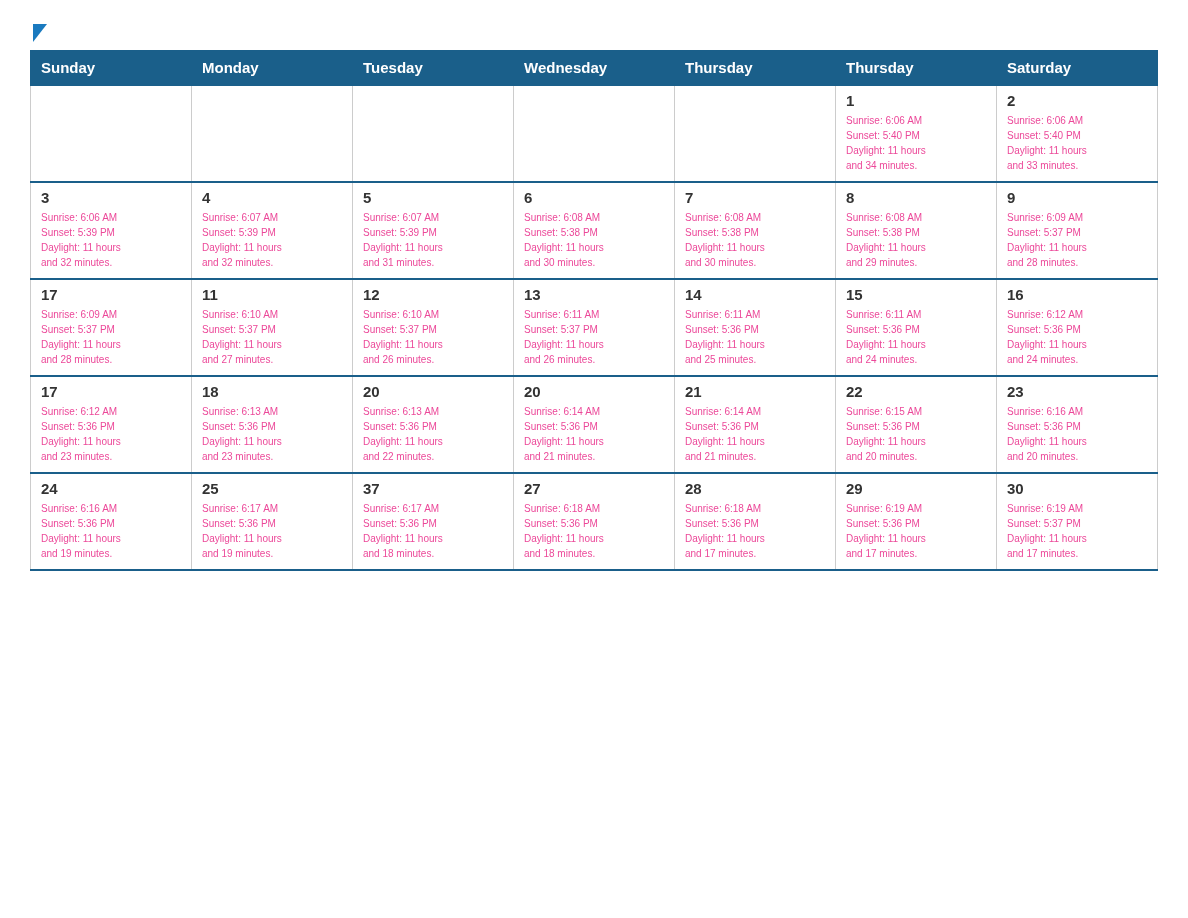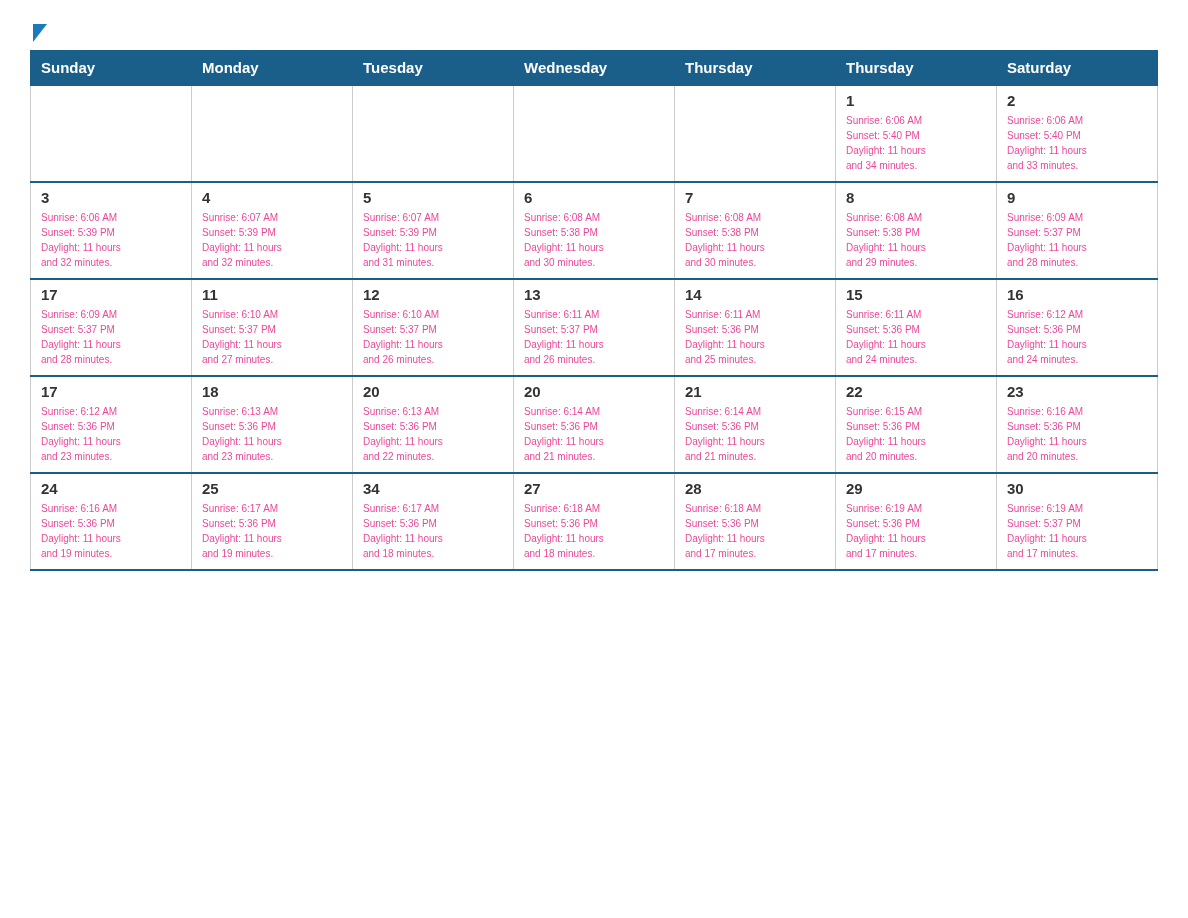--- a/index.html
+++ b/index.html
@@ -224,21 +224,21 @@
       <tr>
         <td>
           <span class="day-number">24</span>
           <div class="day-info">Sunrise: 6:16 AM<br>Sunset: 5:36 PM<br>Daylight: 11 hours<br>and 19 minutes.</div>
         </td>
         <td>
           <span class="day-number">25</span>
           <div class="day-info">Sunrise: 6:17 AM<br>Sunset: 5:36 PM<br>Daylight: 11 hours<br>and 19 minutes.</div>
         </td>
         <td>
-          <span class="day-number">34</span>
+          <span class="day-number">37</span>
           <div class="day-info">Sunrise: 6:17 AM<br>Sunset: 5:36 PM<br>Daylight: 11 hours<br>and 18 minutes.</div>
         </td>
         <td>
           <span class="day-number">27</span>
           <div class="day-info">Sunrise: 6:18 AM<br>Sunset: 5:36 PM<br>Daylight: 11 hours<br>and 18 minutes.</div>
         </td>
         <td>
           <span class="day-number">28</span>
           <div class="day-info">Sunrise: 6:18 AM<br>Sunset: 5:36 PM<br>Daylight: 11 hours<br>and 17 minutes.</div>
         </td>

